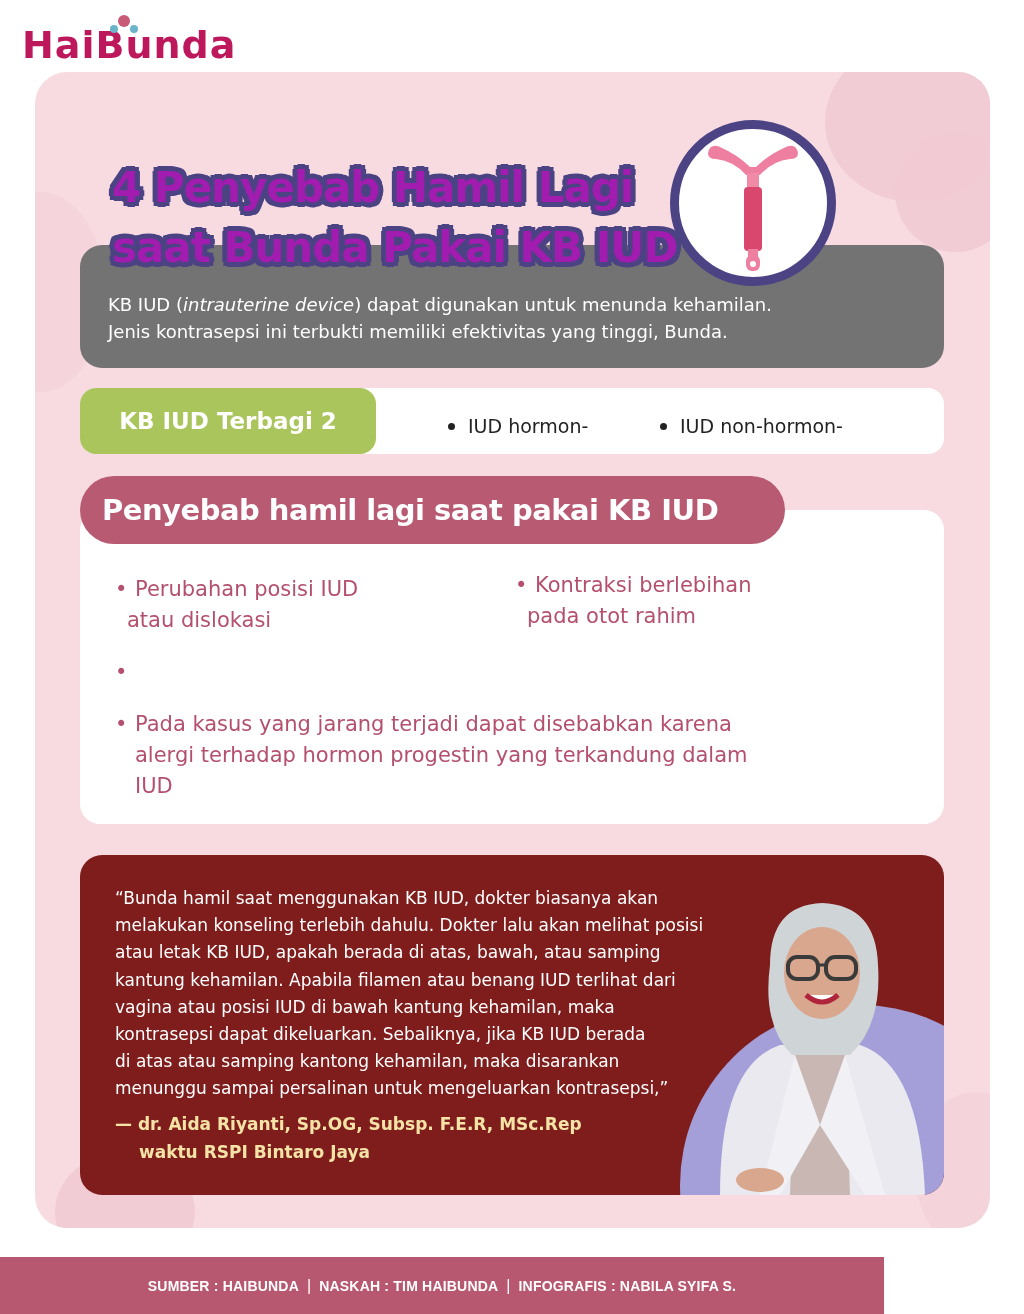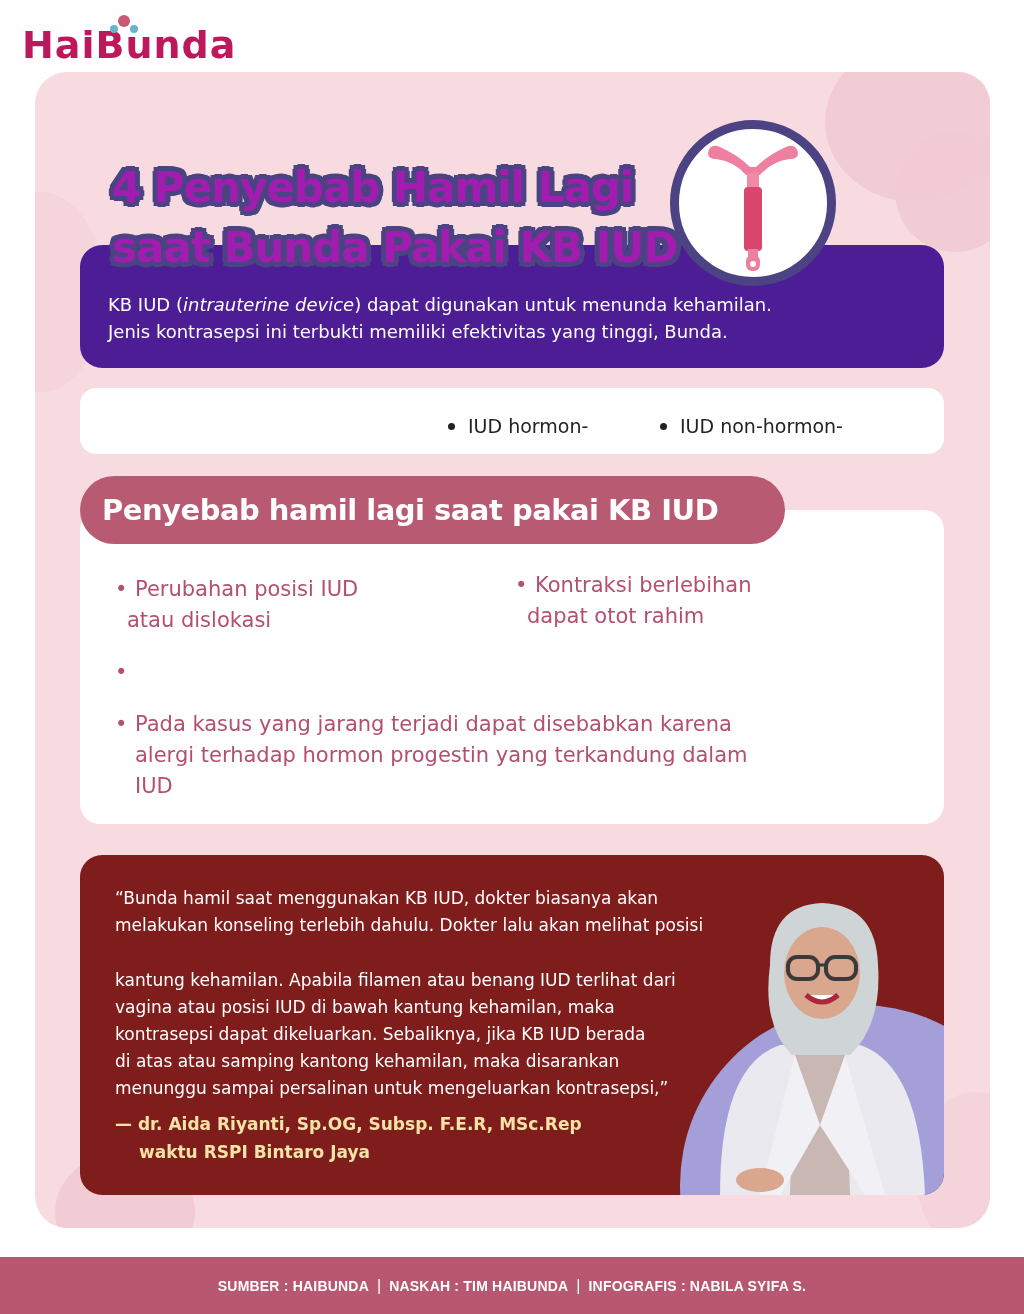--- a/index.html
+++ b/index.html
@@ -16,21 +16,21 @@
   .title { position: absolute; left: 112px; top: 158px; z-index: 5; }
   .title-line { display: block; font-family: "DejaVu Sans", sans-serif; font-weight: bold; font-size: 42px; color: #a21caf; line-height: 60px; letter-spacing: -1px;
     text-shadow:
       3px 0 0 #4b4383, -3px 0 0 #4b4383, 0 3px 0 #4b4383, 0 -3px 0 #4b4383,
       3px 3px 0 #4b4383, -3px -3px 0 #4b4383, 3px -3px 0 #4b4383, -3px 3px 0 #4b4383,
       5px 0 0 #4b4383, -5px 0 0 #4b4383, 0 5px 0 #4b4383, 0 -5px 0 #4b4383,
       4px 4px 0 #4b4383, -4px -4px 0 #4b4383, 4px -4px 0 #4b4383, -4px 4px 0 #4b4383; }
 
   .iud-circle { position: absolute; left: 670px; top: 120px; width: 166px; height: 166px; border-radius: 50%; background: #ffffff; border: 9px solid #4b4383; z-index: 6; display: flex; align-items: center; justify-content: center; }
 
-  .intro-box { position: absolute; left: 80px; top: 245px; width: 864px; height: 123px; background: #4c1d95; border-radius: 22px; z-index: 2; padding-left: 42px; }
+  .intro-box { position: absolute; left: 80px; top: 245px; width: 864px; height: 123px; background: #737373; border-radius: 22px; z-index: 2; padding-left: 42px; }
   .intro-text { position: absolute; left: 28px; top: 46px; width: 820px; color: #ffffff; font-family: "DejaVu Sans", sans-serif; font-size: 18px; line-height: 27px; }
   .intro-text em { font-style: italic; }
 
   .types-row { position: absolute; left: 80px; top: 388px; width: 864px; height: 66px; background: #ffffff; border-radius: 16px; }
   .types-pill { position: absolute; left: 0; top: 0; width: 296px; height: 66px; background: #a9c55c; border-radius: 16px; display: flex; align-items: center; justify-content: center; }
   .types-pill span { color: #ffffff; font-weight: bold; font-size: 23px; font-family: "DejaVu Sans", sans-serif; }
   .type-item { position: absolute; top: 0; height: 76px; display: flex; align-items: center; font-size: 19px; color: #222; font-family: "DejaVu Sans", sans-serif; }
   .type-item .dot { display: inline-block; width: 7px; height: 7px; background: #222; border-radius: 50%; margin-right: 13px; }
 
   .causes-card { position: absolute; left: 80px; top: 510px; width: 864px; height: 314px; background: #ffffff; border-radius: 20px; }
@@ -38,21 +38,21 @@
   .causes-header span { color: #ffffff; font-size: 29px; font-weight: bold; font-family: "DejaVu Sans", sans-serif; letter-spacing: -0.5px; }
   .cause { position: absolute; color: #b4506e; font-size: 21px; line-height: 31px; font-family: "DejaVu Sans", sans-serif; }
   .cause .bullet { position: absolute; left: -20px; top: 0; }
 
   .quote-box { position: absolute; left: 80px; top: 848px; width: 864px; height: 340px; background: #7f1d1d; border-radius: 22px; overflow: hidden; margin-top: 7px; }
   .quote-text { position: absolute; left: 35px; top: 30px; width: 640px; color: #ffffff; font-size: 17px; line-height: 27.2px; font-family: "DejaVu Sans", sans-serif; }
   .quote-author { position: absolute; left: 35px; top: 255px; color: #f4e3a6; font-size: 17px; font-weight: bold; line-height: 28px; font-family: "DejaVu Sans", sans-serif; }
   .quote-author .line2 { padding-left: 24px; display: block; }
   .photo-bg { position: absolute; left: 600px; top: 150px; width: 360px; height: 360px; background: #a49fd8; border-radius: 50%; }
 
-  .footer { position: absolute; left: 0; top: 1257px; width: 1024px; height: 57px; background: #b85870; display: flex; align-items: center; justify-content: center; }
+  .footer { position: absolute; left: 0; top: 1257px; width: 884px; height: 57px; background: #b85870; display: flex; align-items: center; justify-content: center; }
   .footer-text { color: #ffffff; font-size: 14px; font-weight: bold; font-family: "Liberation Sans", sans-serif; letter-spacing: 0.2px; }
   .footer-sep { color: #ffffff; margin: 0 8px; font-family: "Liberation Sans", sans-serif; font-size: 16px; }
 </style>
 </head>
 <body>
 
 <div class="logo">
   <svg class="logo-dots" viewBox="0 0 40 20">
     <circle cx="20" cy="7" r="6" fill="#c85a78"></circle>
     <circle cx="10" cy="15" r="4" fill="#6ab3c8"></circle>
@@ -86,20 +86,23 @@
 </div>
 
 <div class="intro-box">
   <p class="intro-text">
     <span>KB IUD (</span><em>intrauterine device</em><span>) dapat digunakan untuk menunda kehamilan.</span><br>
     <span>Jenis kontrasepsi ini terbukti memiliki efektivitas yang tinggi, Bunda.</span>
   </p>
 </div>
 
 <div class="types-row">
+  <div class="types-pill">
+    <span>KB IUD Terbagi 2</span>
+  </div>
   <div class="type-item" style="left:368px;">
     <span class="dot"></span>
     <span>IUD hormon-</span>
   </div>
   <div class="type-item" style="left:580px;text-align:right;">
     <span class="dot"></span>
     <span>IUD non-hormon-</span>
   </div>
 </div>
 
@@ -109,38 +112,38 @@
 </div>
 
 <div class="cause" style="left:135px; top:574px;">
   <span class="bullet">•</span>
   <span>Perubahan posisi IUD</span><br>
   <span style="margin-left:-8px;margin-top:46px;">atau dislokasi</span>
 </div>
 <div class="cause" style="left:535px; top:570px;">
   <span class="bullet">•</span>
   <span>Kontraksi berlebihan</span><br>
-  <span style="margin-left:-8px;">dapat otot rahim</span>
+  <span style="margin-left:-8px;">pada otot rahim</span>
 </div>
 <div class="cause" style="left:135px; top:657px;">
   <span class="bullet">•</span>
 </div>
 <div class="cause" style="left:135px; top:709px;">
   <span class="bullet">•</span>
   <span>Pada kasus yang jarang terjadi dapat disebabkan karena</span><br>
   <span>alergi terhadap hormon progestin yang terkandung dalam</span><br>
   <span>IUD</span>
 </div>
 
 <div class="quote-box">
   <div class="photo-bg"></div>
   <div class="quote-text">
     <span>“Bunda hamil saat menggunakan KB IUD, dokter biasanya akan</span><br>
     <span>melakukan konseling terlebih dahulu. Dokter lalu akan melihat posisi</span><br>
-    <br>
+    <span>atau letak KB IUD, apakah berada di atas, bawah, atau samping</span><br>
     <span>kantung kehamilan. Apabila filamen atau benang IUD terlihat dari</span><br>
     <span>vagina atau posisi IUD di bawah kantung kehamilan, maka</span><br>
     <span>kontrasepsi dapat dikeluarkan. Sebaliknya, jika KB IUD berada</span><br>
     <span>di atas atau samping kantong kehamilan, maka disarankan</span><br>
     <span>menunggu sampai persalinan untuk mengeluarkan kontrasepsi,”</span>
   </div>
   <div class="quote-author">
     <span>— dr. Aida Riyanti, Sp.OG, Subsp. F.E.R, MSc.Rep</span>
     <span class="line2">waktu RSPI Bintaro Jaya</span>
   </div>

